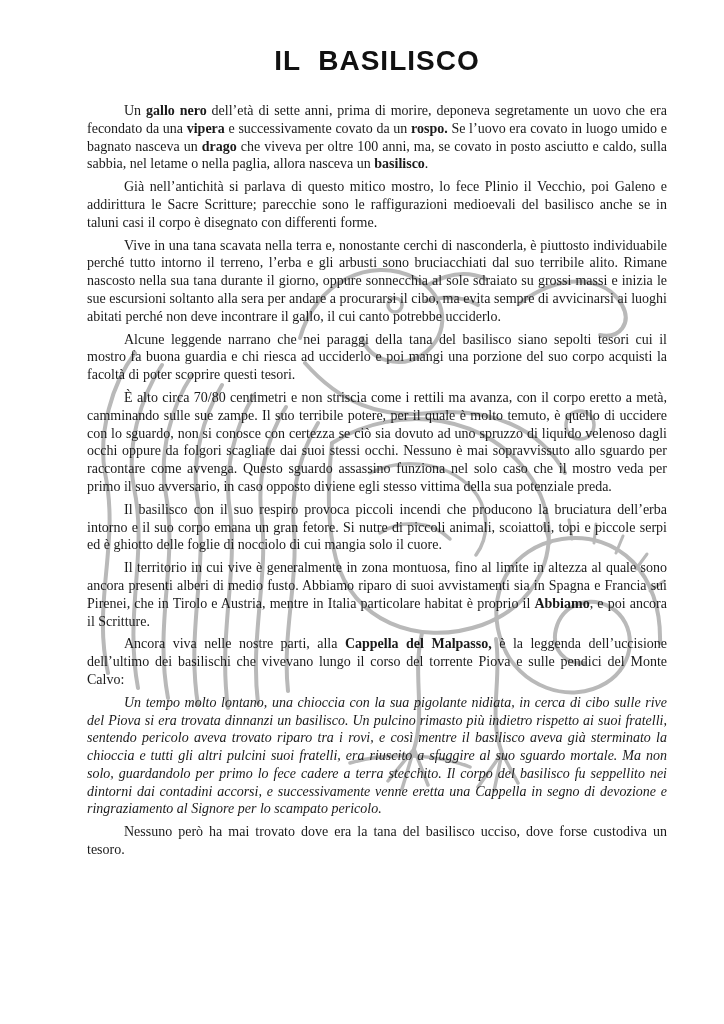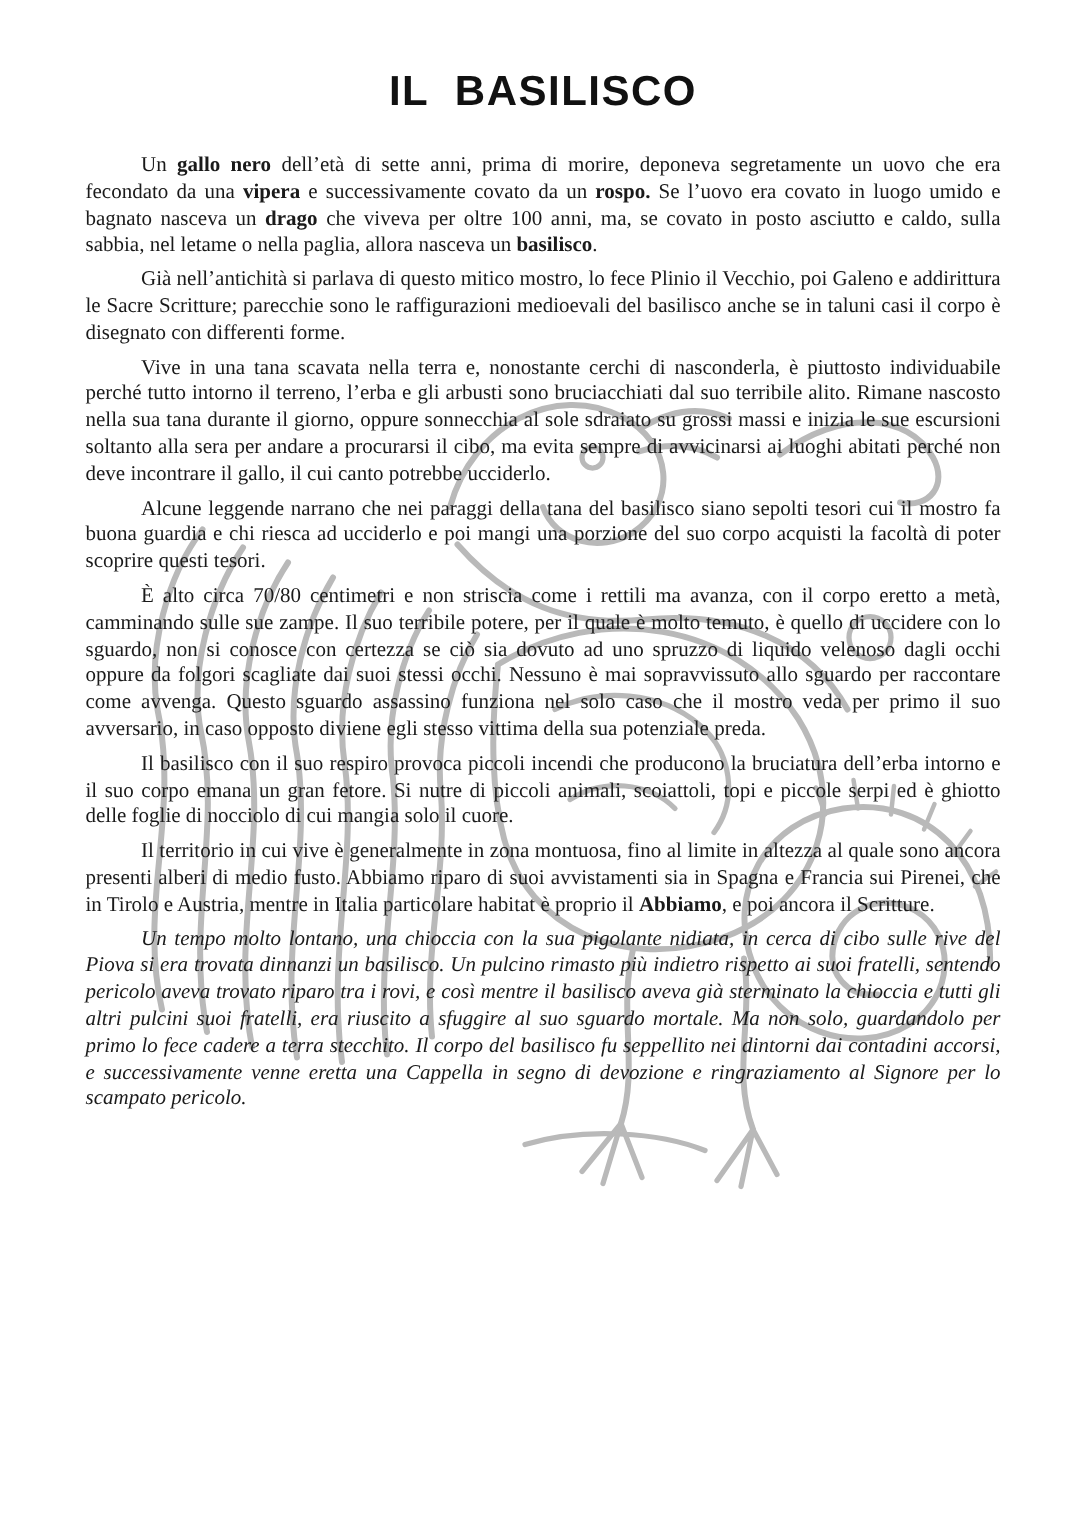--- a/index.html
+++ b/index.html
@@ -11,21 +11,21 @@
     width: 724px;
     height: 1024px;
     position: relative;
     overflow: hidden;
     font-family: "Liberation Sans", sans-serif;
   }
   .page {
     position: absolute;
     inset: 0;
     box-sizing: border-box;
-    padding: 46px 57px 0 57px;
+    padding: 46px 57px 0 87px;
     z-index: 1;
   }
   .doc-title {
     margin: 0;
     font-size: 28px;
     line-height: 30px;
     font-weight: bold;
     text-align: center;
     letter-spacing: 1px;
     white-space: pre;
@@ -113,15 +113,17 @@
 <div class="page">
   <h1 class="doc-title">IL  BASILISCO</h1>
   <div class="doc-body">
       <p><span>Un </span><b>gallo nero</b><span> dell’età di sette anni, prima di morire, deponeva segretamente un uovo che era fecondato da una </span><b>vipera</b><span> e successivamente covato da un </span><b>rospo.</b><span> Se l’uovo era covato in luogo umido e bagnato nasceva un </span><b>drago</b><span> che viveva per oltre 100 anni, ma, se covato in posto asciutto e caldo, sulla sabbia, nel letame o nella paglia, allora nasceva un </span><b>basilisco</b><span>.</span></p>
       <p><span>Già nell’antichità si parlava di questo mitico mostro, lo fece Plinio il Vecchio, poi Galeno e addirittura le Sacre Scritture; parecchie sono le raffigurazioni medioevali del basilisco anche se in taluni casi il corpo è disegnato con differenti forme.</span></p>
       <p><span>Vive in una tana scavata nella terra e, nonostante cerchi di nasconderla, è piuttosto individuabile perché tutto intorno il terreno, l’erba e gli arbusti sono bruciacchiati dal suo terribile alito. Rimane nascosto nella sua tana durante il giorno, oppure sonnecchia al sole sdraiato su grossi massi e inizia le sue escursioni soltanto alla sera per andare a procurarsi il cibo, ma evita sempre di avvicinarsi ai luoghi abitati perché non deve incontrare il gallo, il cui canto potrebbe ucciderlo.</span></p>
       <p><span>Alcune leggende narrano che nei paraggi della tana del basilisco siano sepolti tesori cui il mostro fa buona guardia e chi riesca ad ucciderlo e poi mangi una porzione del suo corpo acquisti la facoltà di poter scoprire questi tesori.</span></p>
       <p><span>È alto circa 70/80 centimetri e non striscia come i rettili ma avanza, con il corpo eretto a metà, camminando sulle sue zampe. Il suo terribile potere, per il quale è molto temuto, è quello di uccidere con lo sguardo, non si conosce con certezza se ciò sia dovuto ad uno spruzzo di liquido velenoso dagli occhi oppure da folgori scagliate dai suoi stessi occhi. Nessuno è mai sopravvissuto allo sguardo per raccontare come avvenga. Questo sguardo assassino funziona nel solo caso che il mostro veda per primo il suo avversario, in caso opposto diviene egli stesso vittima della sua potenziale preda.</span></p>
       <p><span>Il basilisco con il suo respiro provoca piccoli incendi che producono la bruciatura dell’erba intorno e il suo corpo emana un gran fetore. Si nutre di piccoli animali, scoiattoli, topi e piccole serpi ed è ghiotto delle foglie di nocciolo di cui mangia solo il cuore.</span></p>
       <p><span>Il territorio in cui vive è generalmente in zona montuosa, fino al limite in altezza al quale sono ancora presenti alberi di medio fusto. Abbiamo riparo di suoi avvistamenti sia in Spagna e Francia sui Pirenei, che in Tirolo e Austria, mentre in Italia particolare habitat è proprio il </span><b>Abbiamo</b><span>, e poi ancora il Scritture.</span></p>
+      <p><span>Ancora viva nelle nostre parti, alla </span><b>Cappella del Malpasso,</b><span> è la leggenda dell’uccisione dell’ultimo dei basilischi che vivevano lungo il corso del torrente Piova e sulle pendici del Monte Calvo:</span></p>
       <p class="italic"><span>Un tempo molto lontano, una chioccia con la sua pigolante nidiata, in cerca di cibo sulle rive del Piova si era trovata dinnanzi un basilisco. Un pulcino rimasto più indietro rispetto ai suoi fratelli, sentendo pericolo aveva trovato riparo tra i rovi, e così mentre il basilisco aveva già sterminato la chioccia e tutti gli altri pulcini suoi fratelli, era riuscito a sfuggire al suo sguardo mortale. Ma non solo, guardandolo per primo lo fece cadere a terra stecchito. Il corpo del basilisco fu seppellito nei dintorni dai contadini accorsi, e successivamente venne eretta una Cappella in segno di devozione e ringraziamento al Signore per lo scampato pericolo.</span></p>
+      <p><span>Nessuno però ha mai trovato dove era la tana del basilisco ucciso, dove forse custodiva un tesoro.</span></p>
     </div>
 </div>
 
 </body></html>

